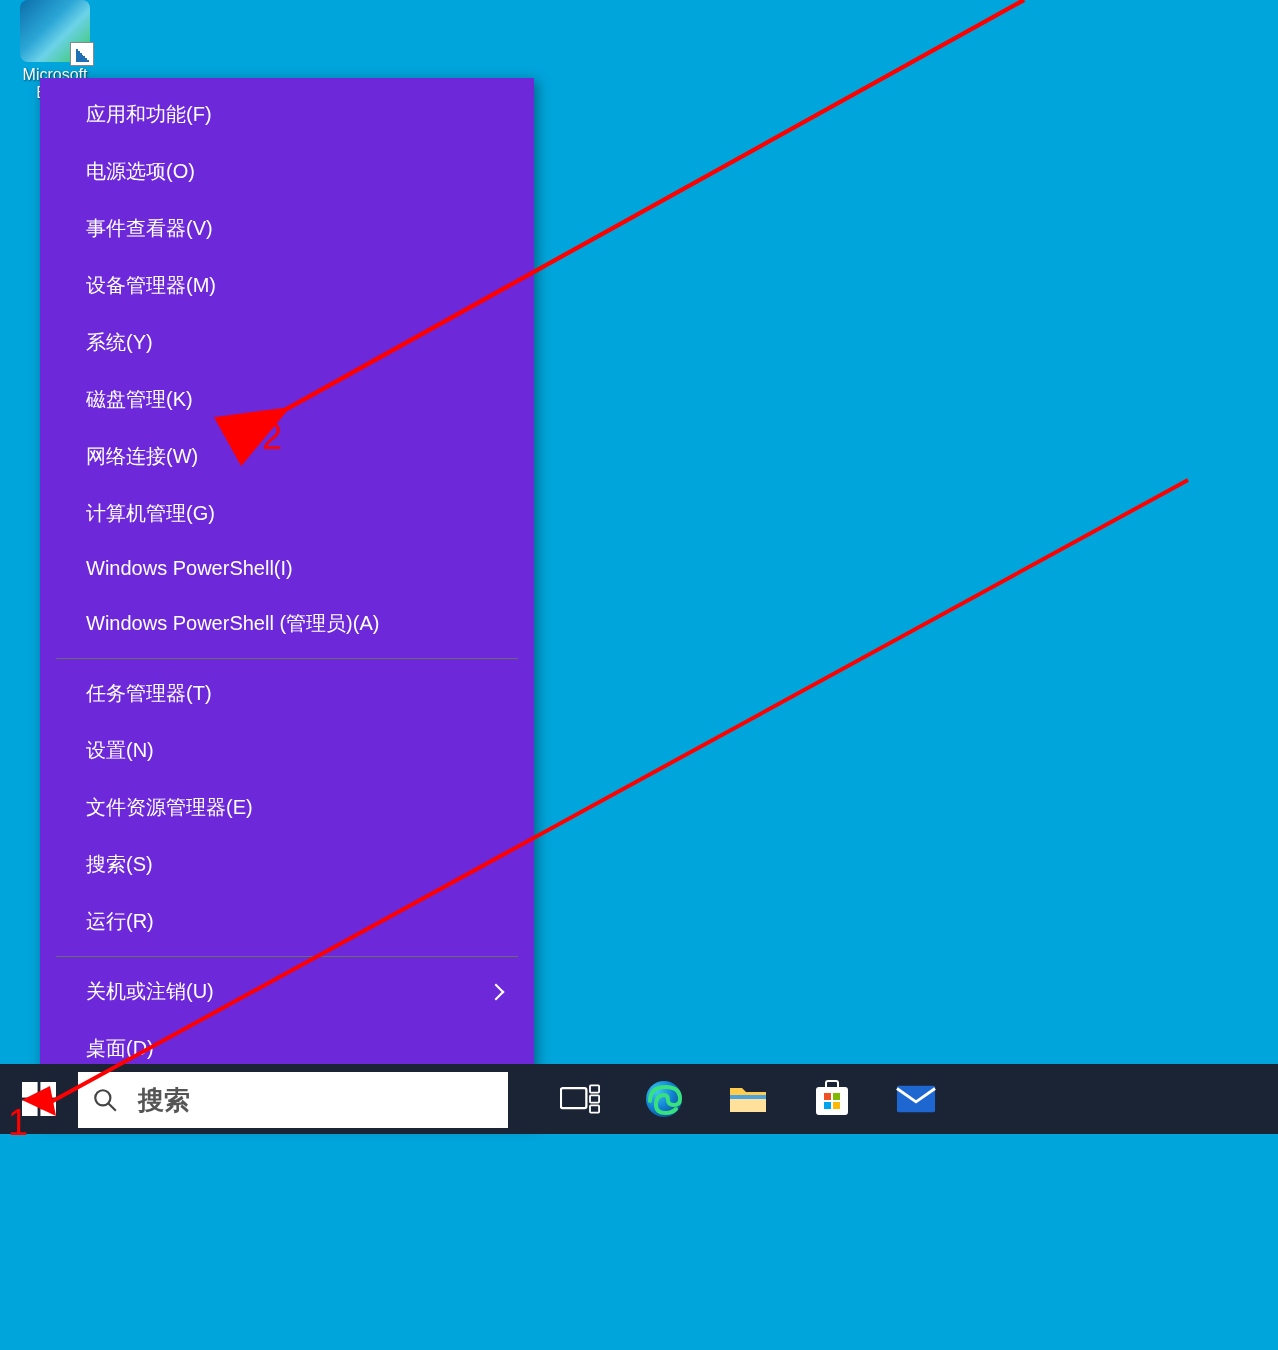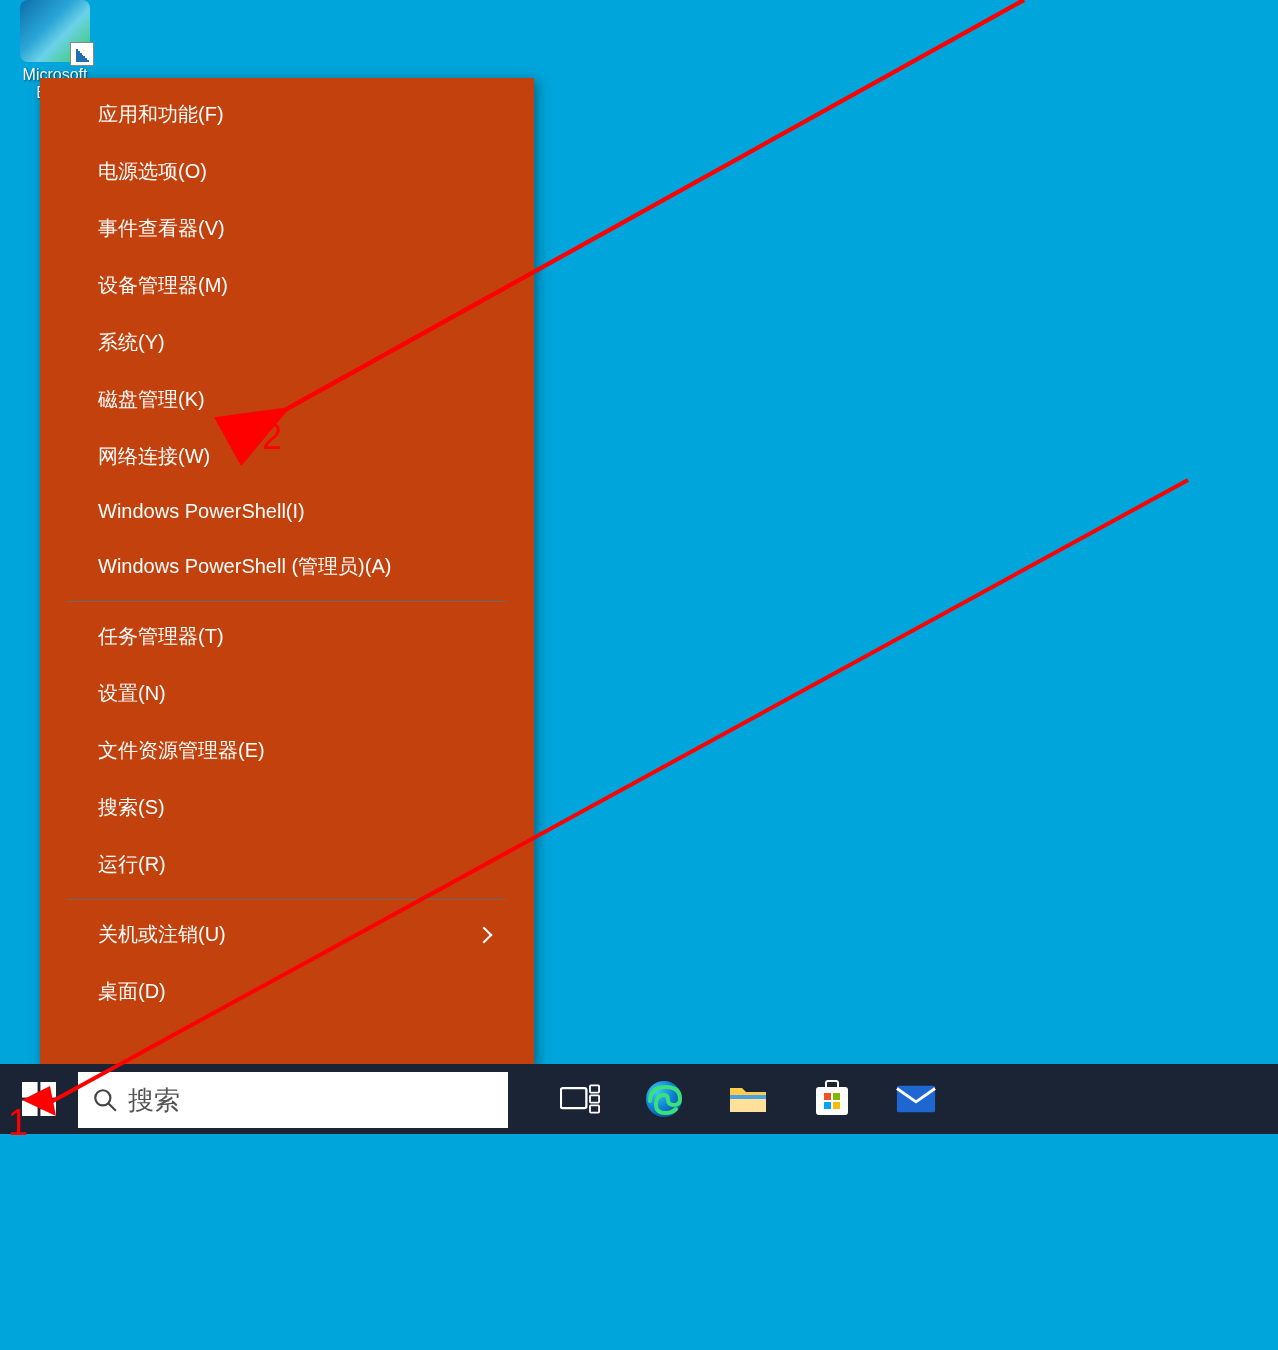--- a/index.html
+++ b/index.html
@@ -43,23 +43,23 @@
     width:14px; height:14px; z-index:2;
     background: linear-gradient(45deg,#1e6fb3 50%, transparent 50%);
     transform: rotate(0deg);
   }
 
   .context-menu {
     position: absolute;
     left: 40px;
     top: 78px;
     width: 494px;
-    background: #c2410c;
+    background: #6d28d9;
     color: #fff;
-    padding: 8px 12px 58px;
+    padding: 8px 0 58px;
     box-shadow: 3px 3px 12px rgba(0,0,0,.4);
   }
   .menu-item {
     display: flex;
     align-items: center;
     justify-content: space-between;
     padding: 15px 28px 15px 46px;
     font-size: 20px;
     color: #fff;
     cursor: default;
@@ -96,22 +96,23 @@
   .start-btn svg { width: 34px; height: 34px; }
   .search-box {
     height: 56px;
     width: 430px;
     background: #fff;
     display: flex;
     align-items: center;
     color: #555;
     font-size: 26px;
     padding: 16px 14px;
-    gap: 10px;
+    gap: 20px;
     margin-top:2px;
+    font-weight:bold;
   }
   .search-box svg { width: 26px; height: 26px; }
   .tb-gap { width: 30px; }
   .tb-icon {
     width: 84px; height: 70px;
     display:flex; align-items:center; justify-content:center;
   }
   .tb-icon svg { width: 40px; height: 40px; }
 
   
@@ -150,20 +151,23 @@
       <span>设备管理器(M)</span>
     </div>
   <div class="menu-item">
       <span>系统(Y)</span>
     </div>
   <div class="menu-item">
       <span>磁盘管理(K)</span>
     </div>
   <div class="menu-item">
       <span>网络连接(W)</span>
+    </div>
+  <div class="menu-item">
+      <span>计算机管理(G)</span>
     </div>
   <div class="menu-item">
       <span>Windows PowerShell(I)</span>
     </div>
   <div class="menu-item">
       <span>Windows PowerShell (管理员)(A)</span>
     </div>
 
   <hr class="divider">
 

